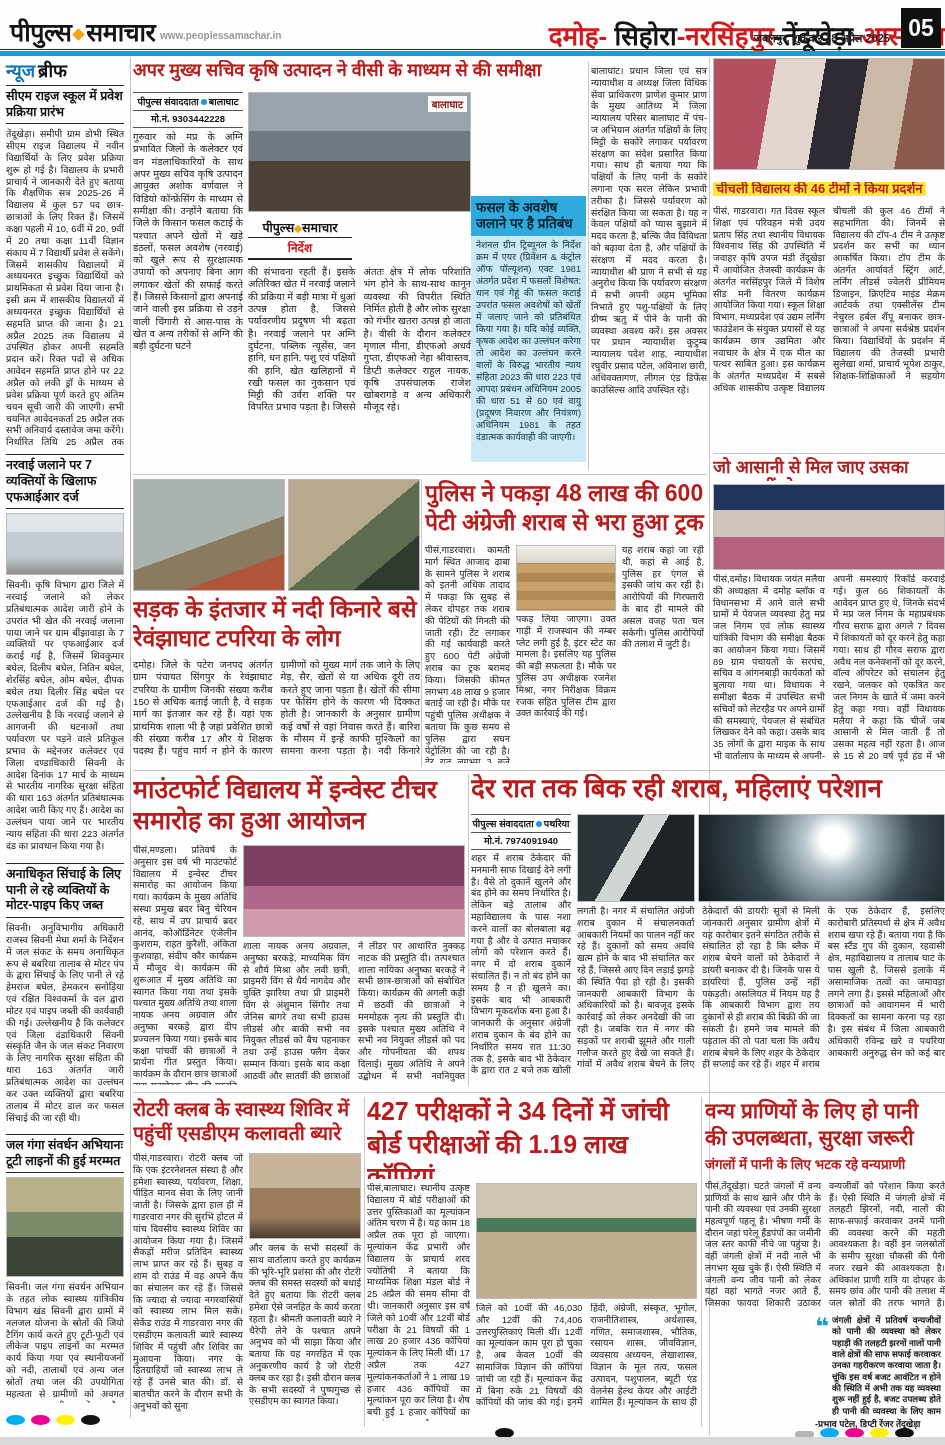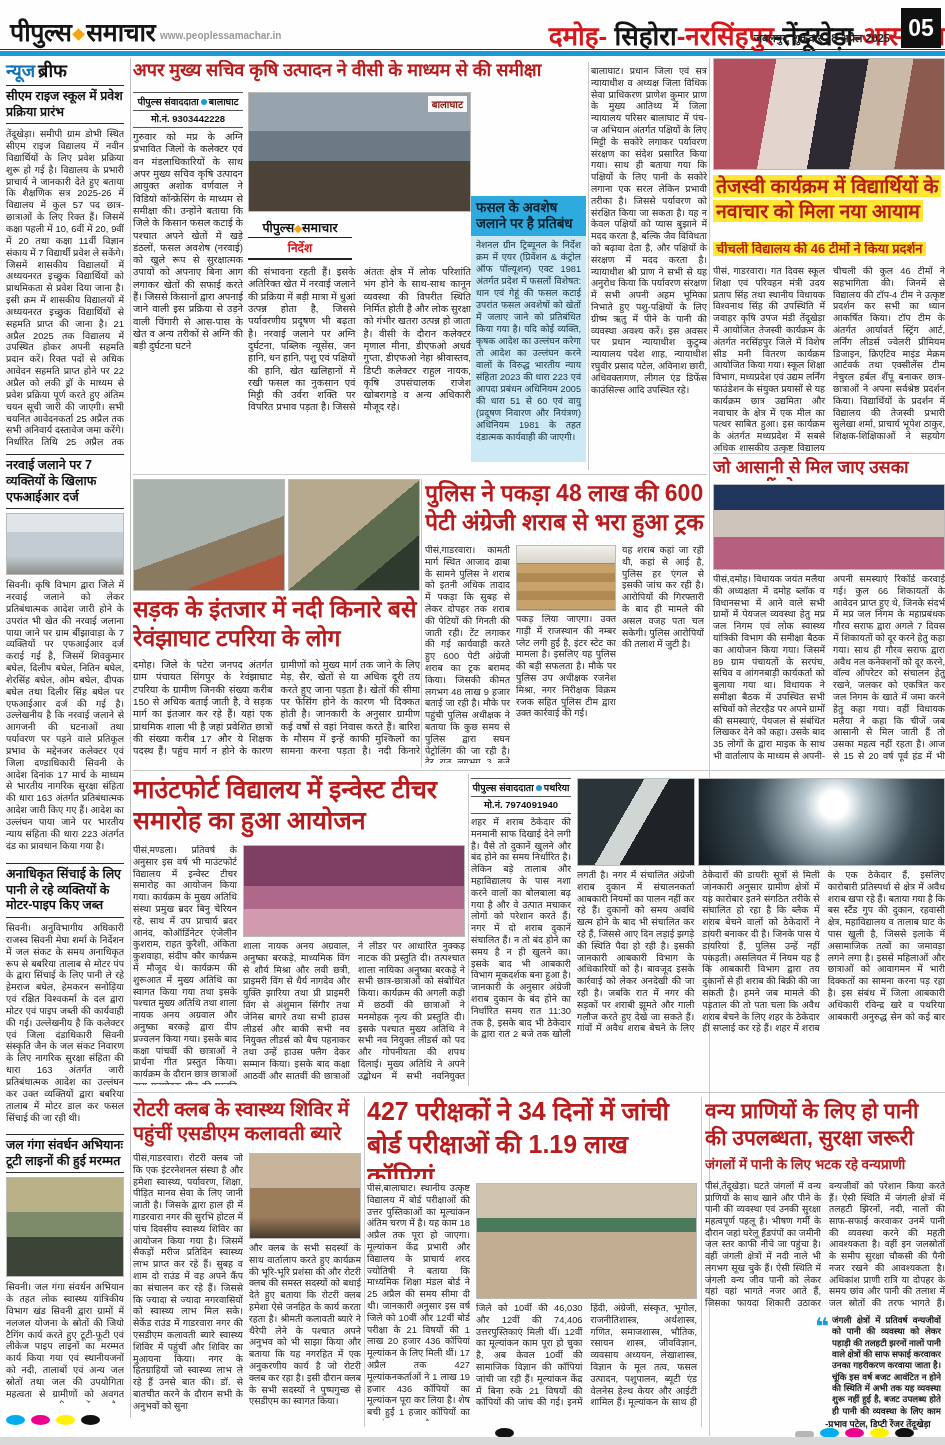--- a/index.html
+++ b/index.html
@@ -57,21 +57,21 @@
   .stamp .s1 .dia{display:inline-block;width:6px;height:6px;background:#f5a511;transform:rotate(45deg);margin:0 1px;}
   .stamp .s2{font-size:12px;font-weight:800;color:#d6171c;padding:1px 0 2px;}
   
   .ibox-h{background:#2eaadf;color:#08222e;font-weight:800;font-size:13.5px;line-height:1.2;padding:4px 5px;}
   .ibox-b{background:#cde9f6;font-size:9.2px;line-height:1.3;text-align:justify;padding:4px 5px;color:#13333f;}
   .yhl{background:#ffe733;padding:0 3px;box-decoration-break:clone;-webkit-box-decoration-break:clone;}
   
   .quote{display:flex;gap:3px;}
   .q-ic{color:#1a9cd8;font-size:24px;font-weight:800;line-height:1;}
   .q-tx{font-size:8.7px;font-weight:700;line-height:1.3;text-align:justify;color:#222;}
-  .q-by{font-size:9px;font-weight:800;text-align:center;margin-top:2px;}
+  .q-by{font-size:9px;font-weight:800;text-align:left;margin-top:2px;}
   
   .mark{display:inline-block;width:19px;height:10px;border-radius:50%;margin-right:6px;}
   .m-c{background:#00aeef}.m-m{background:#ec008c}.m-y{background:#fff200}.m-k{background:#111}
   .m-g{background:#b5b5b5;border-radius:4px;height:7px;margin-top:2px;}
   .bstrip{position:absolute;left:0;top:1437px;width:945px;height:8px;background:#d9d9d9;}
 </style>
 </head>
 <body>
 
 <div class="page">
@@ -137,21 +137,20 @@
   </div>
 
   <div style="position:absolute;left:591px;top:62px;width:116px">
     <div class="abody" style="font-size:9.3px;height:344px;margin-top:4px">बालाघाट। प्रधान जिला एवं सत्र न्यायाधीश व अध्यक्ष जिला विधिक सेवा प्राधिकरण प्राणेश कुमार प्राण के मुख्य आतिथ्य में जिला न्यायालय परिसर बालाघाट में पंच-ज अभियान अंतर्गत पक्षियों के लिए मिट्टी के सकोरे लगाकर पर्यावरण संरक्षण का संदेश प्रसारित किया गया। साथ ही बताया गया कि पक्षियों के लिए पानी के सकोरे लगाना एक सरल लेकिन प्रभावी तरीका है। जिससे पर्यावरण को संरक्षित किया जा सकता है। यह न केवल पक्षियों को प्यास बुझाने में मदद करता है, बल्कि जैव विविधता को बढ़ावा देता है, और पक्षियों के संरक्षण में मदद करता है। न्यायाधीश श्री प्राण ने सभी से यह अनुरोध किया कि पर्यावरण संरक्षण में सभी अपनी अहम भूमिका निभाते हुए पशु-पक्षियों के लिए ग्रीष्म ऋतु में पीने के पानी की व्यवस्था अवश्य करें। इस अवसर पर प्रधान न्यायाधीश कुटुम्ब न्यायालय पदेश शाह, न्यायाधीश रघुवीर प्रसाद पटेल, अविनाश छारी, अधिवक्तागण, लीगल एंड डिफेंस काउंसिल्स आदि उपस्थित रहे।</div>
   </div>
   <div class="vrule" style="left:588px;top:62px;height:408px"></div>
   <div class="vrule" style="left:709px;top:58px;height:1378px"></div>
 
   <div style="position:absolute;left:713px;top:58px;width:232px">
     <div class="ph p-students" style="height:112px"></div>
-    <div class="h-black" style="font-size:19.5px;line-height:1.3;margin-top:4px;height:56px"><span class="yhl">तेजस्वी कार्यक्रम में विद्यार्थियों के नवाचार को मिला नया आयाम</span></div>
     <div class="h-black" style="font-size:13px;margin-top:12px;height:20px"><span class="yhl">चीचली विद्यालय की 46 टीमों ने किया प्रदर्शन</span></div>
     <div class="abody cols2" style="font-size:9.3px;height:192px;margin-top:4px">पीसं, गाडरवारा। गत दिवस स्कूल शिक्षा एवं परिवहन मंत्री उदय प्रताप सिंह तथा स्थानीय विधायक विश्वनाथ सिंह की उपस्थिति में जवाहर कृषि उपज मंडी तेंदूखेड़ा में आयोजित तेजस्वी कार्यक्रम के अंतर्गत नरसिंहपुर जिले में विशेष सीड मनी वितरण कार्यक्रम आयोजित किया गया। स्कूल शिक्षा विभाग, मध्यप्रदेश एवं उद्यम लर्निंग फाउंडेशन के संयुक्त प्रयासों से यह कार्यक्रम छात्र उद्यमिता और नवाचार के क्षेत्र में एक मील का पत्थर साबित हुआ। इस कार्यक्रम के अंतर्गत मध्यप्रदेश में सबसे अधिक शासकीय उत्कृष्ट विद्यालय चीचली की कुल 46 टीमों ने सहभागिता की। जिनमें से विद्यालय की टॉप-4 टीम ने उत्कृष्ट प्रदर्शन कर सभी का ध्यान आकर्षित किया। टॉप टीम के अंतर्गत आर्यावर्त स्ट्रिंग आर्ट, लर्निंग लीडर्स ज्वेलरी प्रीमियम डिजाइन, क्रिएटिव माइंड मेक्रम आर्टवर्क तथा एक्सीलेंस टीम नेचुरल हर्बल शैंपू बनाकर छात्र-छात्राओं ने अपना सर्वश्रेष्ठ प्रदर्शन किया। विद्यार्थियों के प्रदर्शन में विद्यालय की तेजस्वी प्रभारी सुलेखा शर्मा, प्राचार्य भूपेश ठाकुर, शिक्षक-शिक्षिकाओं ने सहयोग प्रदान किया एवं छात्र-छात्राओं को बधाइयां प्रेषित की।</div>
   </div>
   <div class="hrule" style="left:713px;top:453px;width:232px"></div>
 
   <div class="hrule" style="left:133px;top:474px;width:574px"></div>
 
   <div style="position:absolute;left:133px;top:479px;width:287px">
     <div style="display:flex;gap:3px">
       <div class="ph p-river" style="height:112px;width:152px"></div>
@@ -188,20 +187,21 @@
       <div class="abody" style="width:104px;flex:none;font-size:9.3px;height:240px">पीसं,मण्डला। प्रतिवर्ष के अनुसार इस वर्ष भी माउंटफोर्ट विद्यालय में इन्वेस्ट टीचर समारोह का आयोजन किया गया। कार्यक्रम के मुख्य अतिथि संस्था प्रमुख ब्रदर बिनु चेरियन रहे, साथ में उप प्राचार्य ब्रदर आनंद, कोऑर्डिनेटर एंजेलीन कुशराम, राहत कुरैशी, अंकिता कुशवाहा, संदीप कौर कार्यक्रम में मौजूद थे। कार्यक्रम की शुरूआत में मुख्य अतिथि का स्वागत किया गया तथा इसके पश्चात मुख्य अतिथि तथा शाला नायक अनय अग्रवाल और अनुष्का बरकड़े द्वारा दीप प्रज्वलन किया गया। इसके बाद कक्षा पांचवीं की छात्राओं ने प्रार्थना गीत प्रस्तुत किया। कार्यक्रम के दौरान छात्र छात्राओं द्वारा मनमोहक गीत की प्रस्तुति की गई। इसके बाद मुख्य अतिथि ब्रदर बिनु चेरियन ने</div>
       <div style="width:222px;flex:none">
         <div class="ph p-invest" style="height:92px"></div>
         <div class="abody cols2" style="font-size:9.3px;height:142px;margin-top:4px">शाला नायक अनय अग्रवाल, अनुष्का बरकड़े, माध्यमिक विंग से शौर्य मिश्रा और लवी छत्री, प्राइमरी विंग से धैर्य नागदेव और युक्ति झारिया तथा प्री प्राइमरी विंग से अंशुमान सिंगौर तथा जेनिस बागरे तथा सभी हाउस लीडर्स और बाकी सभी नव नियुक्त लीडर्स को बैच पहनाकर तथा उन्हें हाउस फ्लैग देकर सम्मान किया। इसके बाद कक्षा आठवीं और सातवीं की छात्राओं ने लीडर पर आधारित नुक्कड़ नाटक की प्रस्तुति दी। तत्पश्चात शाला नायिका अनुष्का बरकड़े ने सभी छात्र-छात्राओं को संबोधित किया। कार्यक्रम की अगली कड़ी में छठवीं की छात्राओं ने मनमोहक नृत्य की प्रस्तुति दी। इसके पश्चात मुख्य अतिथि ने सभी नव नियुक्त लीडर्स को पद और गोपनीयता की शपथ दिलाई। मुख्य अतिथि ने अपने उद्बोधन में सभी नवनियुक्त लीडर्स को शुभकामनाएं दी और उन्हें बताया कि वो माउंटफोर्ट स्कूल की वैल्यू अनुशासन, एकता, सेवा और जिम्मेदारी को सदैव ध्यान रखें।</div>
       </div>
     </div>
   </div>
   <div class="vrule" style="left:468px;top:774px;height:312px"></div>
 
   <div style="position:absolute;left:471px;top:774px;width:474px">
+    <div class="h-black" style="font-size:26px;height:36px">देर रात तक बिक रही शराब, महिलाएं परेशान</div>
     <div style="display:flex;gap:6px;margin-top:4px">
       <div style="width:100px;flex:none">
         <div class="byline"><span>पीपुल्स संवाददाता</span><span class="dot"></span><span>पथरिया</span></div>
         <div class="phone">मो.नं. 7974091940</div>
         <div class="abody" style="font-size:9.3px;height:222px;margin-top:3px">शहर में शराब ठेकेदार की मनमानी साफ दिखाई देने लगी है। वैसे तो दुकानें खुलने और बंद होने का समय निर्धारित है। लेकिन बड़े तालाब और महाविद्यालय के पास नशा करने वालों का बोलबाला बढ़ गया है और वे उत्पात मचाकर लोगों को परेशान करते हैं। नगर में दो शराब दुकानें संचालित हैं। न तो बंद होने का समय है न ही खुलने का। इसके बाद भी आबकारी विभाग मूकदर्शक बना हुआ है। जानकारी के अनुसार अंग्रेजी शराब दुकान के बंद होने का निर्धारित समय रात 11:30 तक है, इसके बाद भी ठेकेदार के द्वारा रात 2 बजे तक खोली जा रही है। वहीं सुबह 7 बजे से ही काउंटर से शराब की बिक्री होने</div>
       </div>
       <div style="width:368px;flex:none">
         <div style="display:flex;gap:3px">
           <div class="ph p-night1" style="height:88px;width:118px"></div>
           <div class="ph p-night2" style="height:88px;width:247px"></div>

